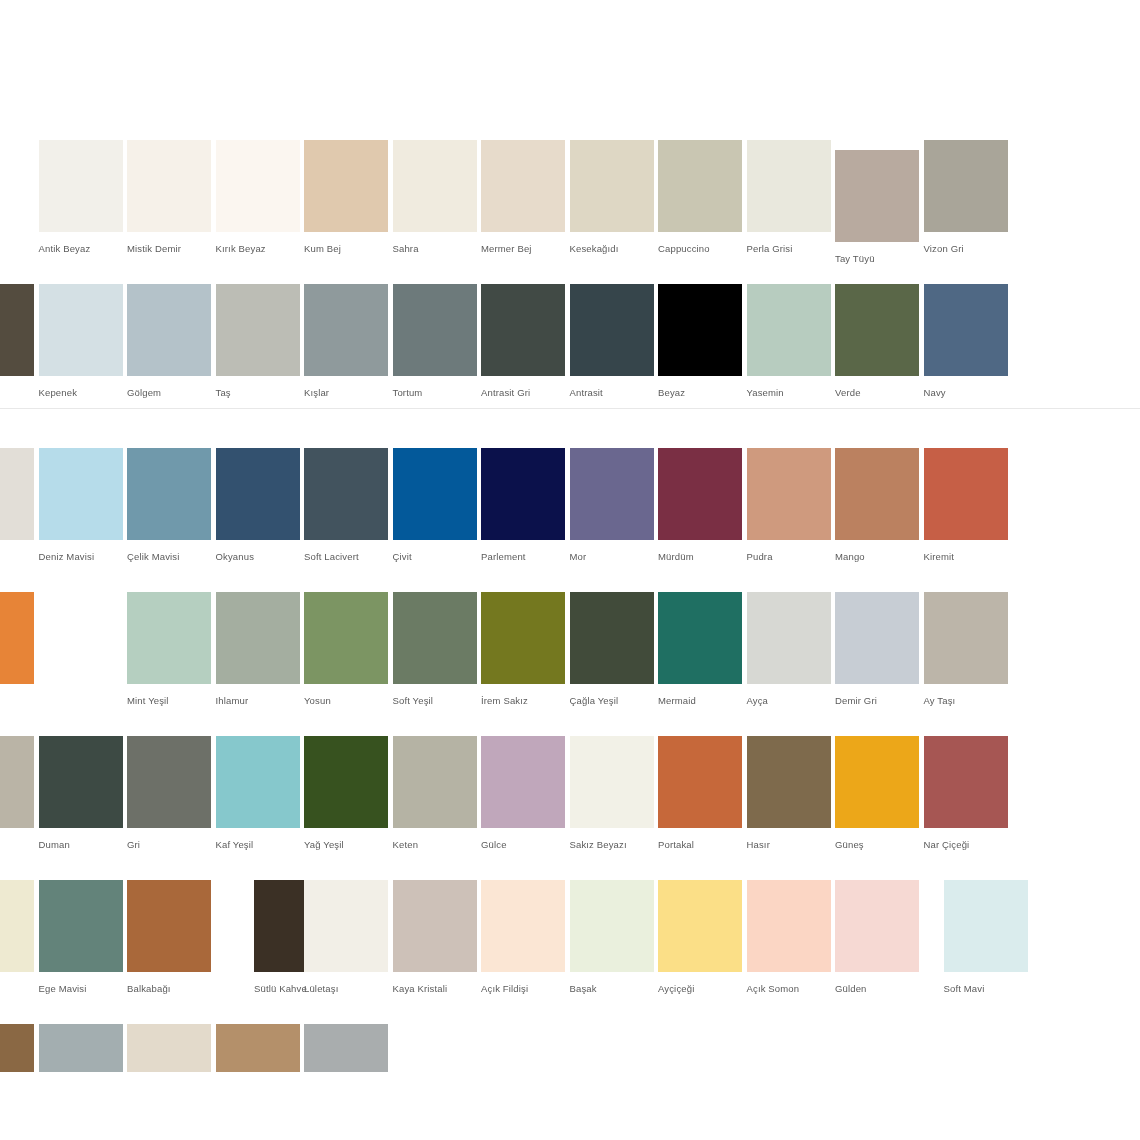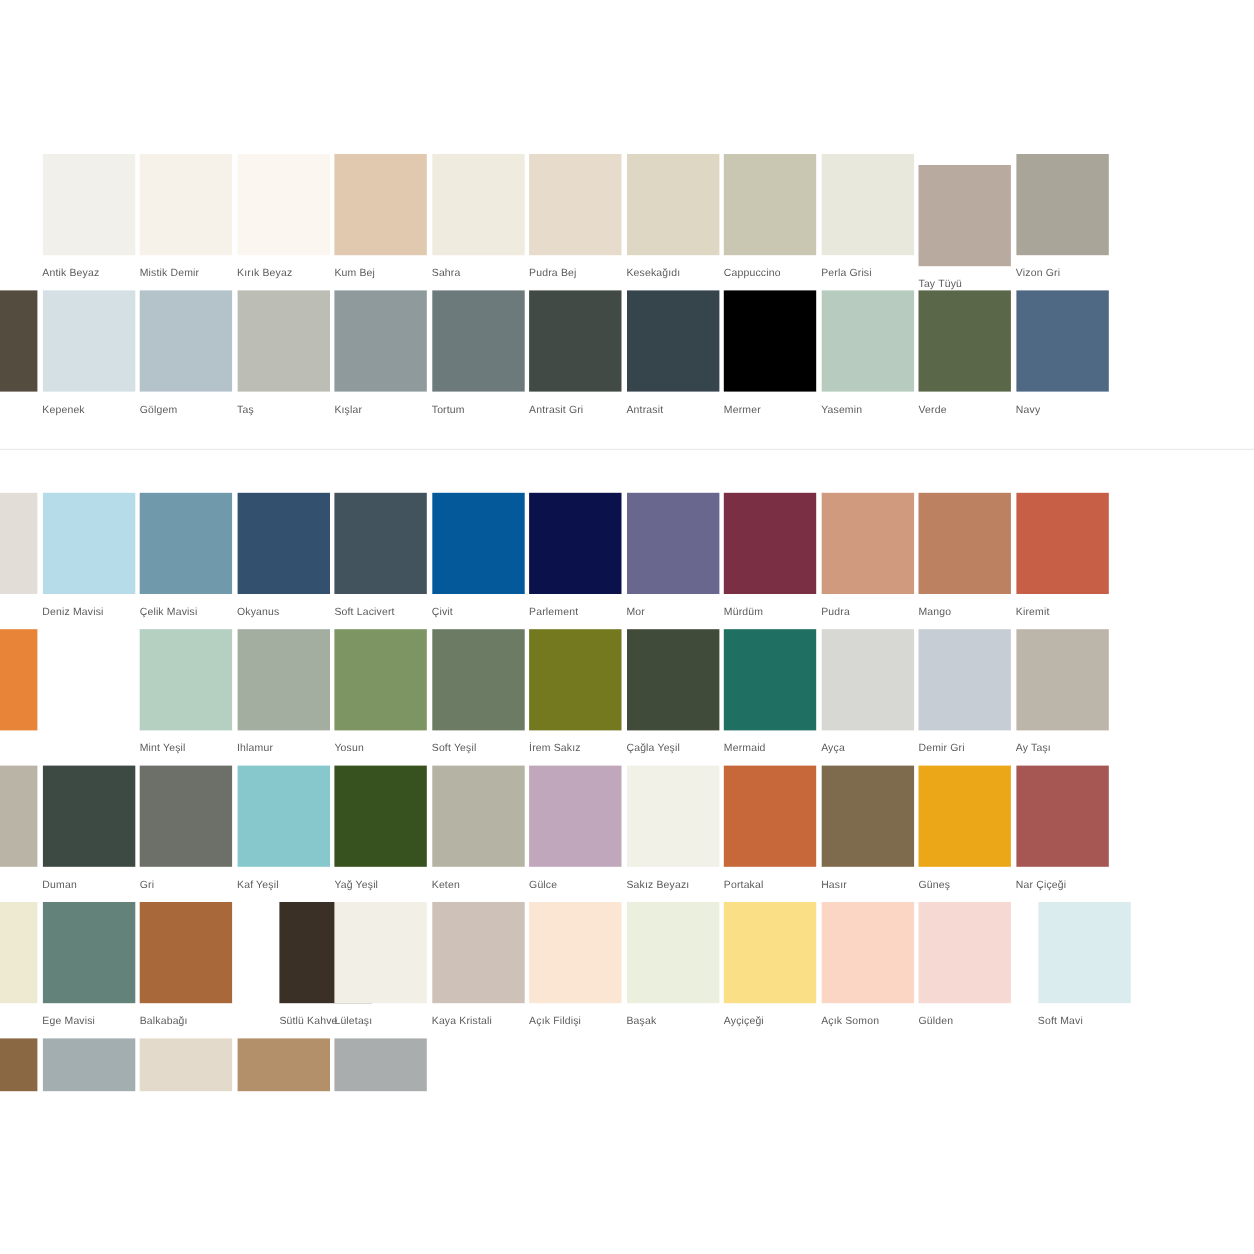--- a/index.html
+++ b/index.html
@@ -38,21 +38,21 @@
     top: 408px;
     width: 1140px;
     height: 1px;
     background: #e8e8e8;
   }
 
   
   .swatch-row {
     position: relative;
     width: 1140px;
-    height: 124px;
+    height: 144px;
   }
   .swatch-row.short-row { height: 72px; }
 
   
   .swatch-cell {
     position: absolute;
     top: 0;
     width: 84px;
   }
 
@@ -103,21 +103,21 @@
         <div class="swatch-cell" style="left: 304px;">
           <span class="swatch-chip" title="Kum Bej" style="background: rgb(224, 201, 174);"></span>
           <span class="swatch-label">Kum Bej</span>
         </div>
         <div class="swatch-cell" style="left: 392.5px;">
           <span class="swatch-chip" title="Sahra" style="background: rgb(240, 235, 223);"></span>
           <span class="swatch-label">Sahra</span>
         </div>
         <div class="swatch-cell" style="left: 481px;">
           <span class="swatch-chip" title="Mermer Bej" style="background: rgb(231, 219, 203);"></span>
-          <span class="swatch-label">Pudra Bej</span>
+          <span class="swatch-label">Mermer Bej</span>
         </div>
         <div class="swatch-cell" style="left: 569.5px;">
           <span class="swatch-chip" title="Kesekağıdı" style="background: rgb(222, 215, 196);"></span>
           <span class="swatch-label">Kesekağıdı</span>
         </div>
         <div class="swatch-cell" style="left: 658px;">
           <span class="swatch-chip" title="Cappuccino" style="background: rgb(201, 198, 178);"></span>
           <span class="swatch-label">Cappuccino</span>
         </div>
         <div class="swatch-cell" style="left: 746.5px;">
@@ -161,21 +161,21 @@
         <div class="swatch-cell" style="left: 481px;">
           <span class="swatch-chip" title="Antrasit Gri" style="background: rgb(65, 74, 69);"></span>
           <span class="swatch-label">Antrasit Gri</span>
         </div>
         <div class="swatch-cell" style="left: 569.5px;">
           <span class="swatch-chip" title="Antrasit" style="background: rgb(54, 69, 75);"></span>
           <span class="swatch-label">Antrasit</span>
         </div>
         <div class="swatch-cell" style="left: 658px;">
           <span class="swatch-chip" title="Siyah" style="background: rgb(0, 0, 0);"></span>
-          <span class="swatch-label">Mermer</span>
+          <span class="swatch-label">Beyaz</span>
         </div>
         <div class="swatch-cell" style="left: 746.5px;">
           <span class="swatch-chip" title="Yasemin" style="background: rgb(183, 204, 191);"></span>
           <span class="swatch-label">Yasemin</span>
         </div>
         <div class="swatch-cell" style="left: 835px;">
           <span class="swatch-chip" title="Verde" style="background: rgb(90, 103, 72);"></span>
           <span class="swatch-label">Verde</span>
         </div>
         <div class="swatch-cell" style="left: 923.5px;">

